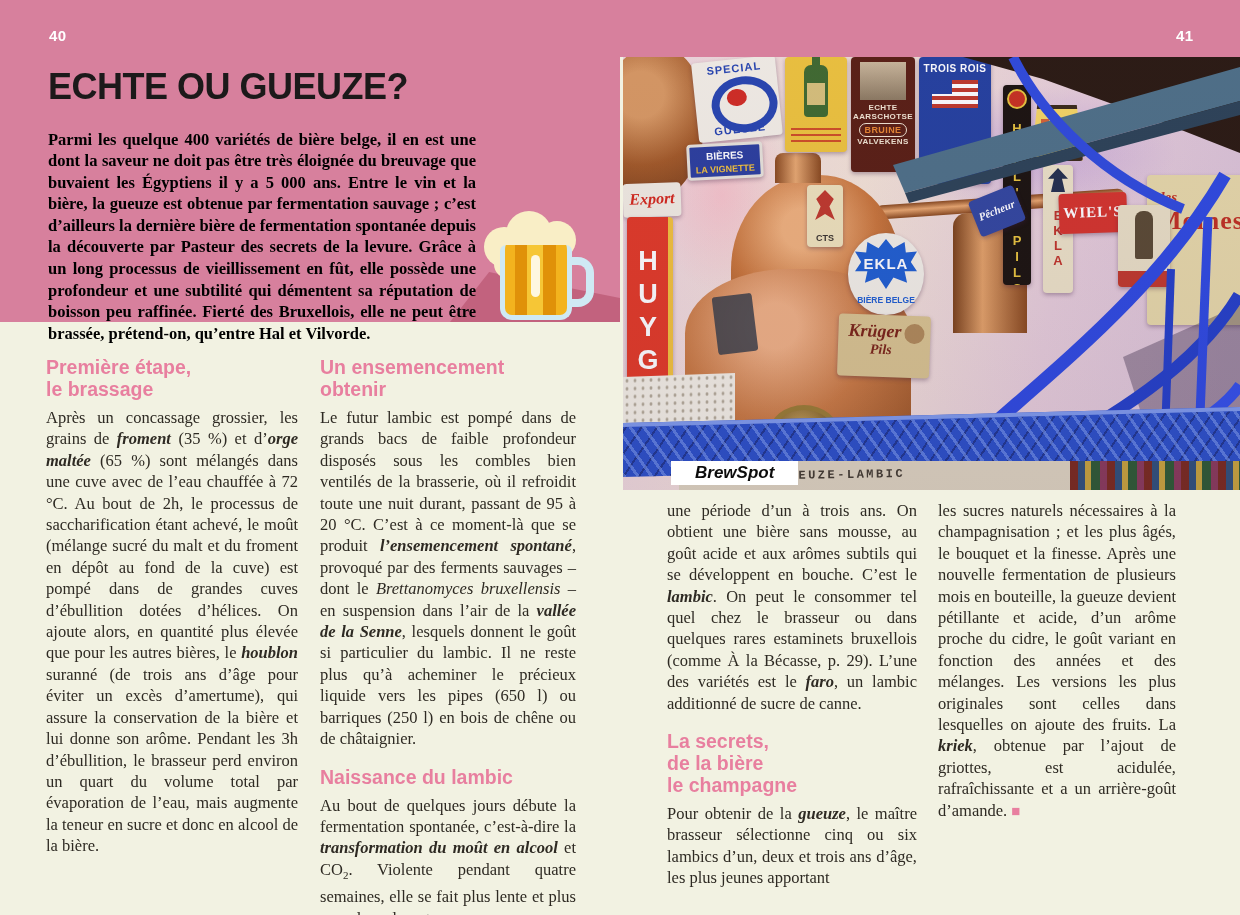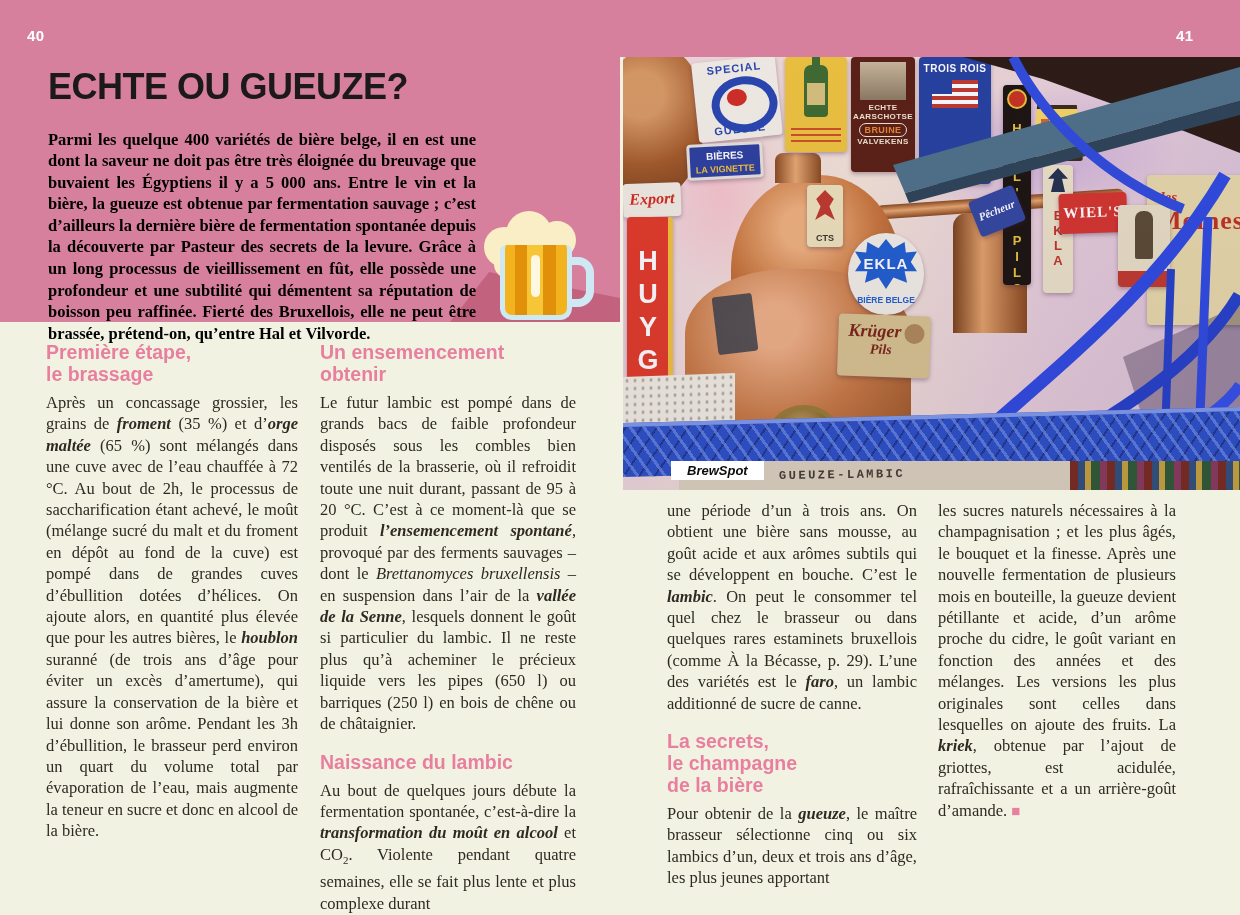--- a/index.html
+++ b/index.html
@@ -3,21 +3,21 @@
 <meta charset="utf-8">
 <style>
   html,body{margin:0;padding:0;}
   body{width:1240px;height:915px;position:relative;overflow:hidden;
        background:#f2f2e2;font-family:"Liberation Sans",sans-serif;}
 
   
   .topstrip{position:absolute;left:0;top:0;width:1240px;height:57px;background:#d7809d;}
   .pinkblock{position:absolute;left:0;top:0;width:620px;height:322px;background:#d7809d;}
   .pagenum{position:absolute;top:27px;color:#fff;font-weight:700;font-size:15px;letter-spacing:.5px;}
-  .pagenum.left{left:27px;} .pagenum.right{left:1176px;}
+  .pagenum.left{left:49px;} .pagenum.right{left:1176px;}
   .title{position:absolute;left:48px;top:66px;width:560px;color:#1c191a;
          font-weight:800;font-size:36px;letter-spacing:-.5px;font-family:"Liberation Sans",sans-serif;}
   .intro{position:absolute;left:48px;top:112px;width:542px;color:#000000;
          font-weight:700;font-size:16.5px;line-height:21.6px;text-align:justify;font-family:Liberation Serif, serif;}
   .mug-float{float:right;width:104px;height:118px;margin:80px 0 0 10px;position:relative;}
   .wedge{position:absolute;left:450px;top:272px;width:170px;height:50px;background:#c2627e;
          clip-path:polygon(23% 0,100% 52%,100% 100%,0 100%);}
 
   
   .mug{position:absolute;left:0;top:0;width:104px;height:118px;}
@@ -35,21 +35,21 @@
 
   
   .col{position:absolute;color:#2e2a23;font-family:"Liberation Serif",serif;
        font-size:16.5px;line-height:21.4px;}
   .col p{margin:0 0 12px 0;text-align:justify;}
   .col .b, .col b{font-weight:700;font-style:italic;}
   .col .i{font-style:italic;}
   .col .sub{font-size:11px;vertical-align:sub;}
   .col .endmark{color:#e87f9f;font-size:15px;}
   .h{color:#e87f9f;font-weight:800;font-size:19.5px;line-height:22px;
-     font-family:"Liberation Sans",sans-serif;margin:1px 0 7px 0;}
+     font-family:"Liberation Sans",sans-serif;margin:16px 0 7px 0;}
   .h.mt{margin-top:16px;}
   #col1{left:46px;top:340px;width:252px;}
   #col2{left:320px;top:340px;width:256px;}
   #col3{left:667px;top:500px;width:250px;}
   #col4{left:938px;top:500px;width:238px;}
 
   
   .photo{position:absolute;left:623px;top:57px;width:617px;height:433px;overflow:hidden;
     background:
       radial-gradient(closest-side at 16% 32%,rgba(255,170,185,.45),transparent 70%),
@@ -161,21 +161,21 @@
       background:#2b50c8;
       background-image:repeating-linear-gradient(55deg,rgba(130,160,240,.55) 0 3px,transparent 3px 11px),
                        repeating-linear-gradient(-55deg,rgba(20,30,90,.5) 0 2px,transparent 2px 13px);
       border-top:4px solid #7f9bec;}
   .shelfstrip{left:56px;top:404px;width:561px;height:29px;z-index:7;background:#ded4bf;}
   .gl{position:absolute;left:100px;top:7px;color:#433c30;font-weight:700;font-size:12px;
       letter-spacing:2.5px;transform:rotate(-1deg);font-family:"Liberation Mono",monospace;}
   .spines{position:absolute;right:0;top:0;width:170px;height:29px;
       background:repeating-linear-gradient(90deg,#7a2a1e 0 8px,#30507a 8px 15px,#c8a43c 15px 21px,#2e5a33 21px 30px,#8a3a5a 30px 37px);}
   .caption{position:absolute;left:48px;top:404px;z-index:10;background:#fff;color:#0c0c0c;
-      font-weight:700;font-style:italic;font-size:13px;padding:2px 16px;}
+      font-weight:700;font-style:italic;font-size:17px;padding:2px 24px;}
 </style>
 </head>
 <body>
 
 <div class="topstrip"></div>
 <div class="pinkblock">
   <div class="wedge"></div>
 </div>
 <div class="pagenum left">40</div>
 <div class="pagenum right">41</div>
@@ -329,21 +329,21 @@
   </div>
   <p><span>Le futur lambic est pompé dans de grands bacs de faible profondeur disposés sous les combles bien ventilés de la brasserie, où il refroidit toute une nuit durant, passant de 95 à 20 °C. C’est à ce moment-là que se produit </span><span class="b">l’ensemencement spontané</span><span>, provoqué par des ferments sauvages – dont le </span><span class="i">Brettanomyces bruxellensis</span><span> – en suspension dans l’air de la </span><span class="b">vallée de la Senne</span><span>, lesquels donnent le goût si particulier du lambic. Il ne reste plus qu’à acheminer le précieux liquide vers les pipes (650 l) ou barriques (250 l) en bois de chêne ou de châtaignier.</span></p>
   <div class="h mt">Naissance du lambic</div>
   <p><span>Au bout de quelques jours débute la fermentation spontanée, c’est-à-dire la </span><span class="b">transformation du moût en alcool</span><span> et CO</span><span class="sub">2</span><span>. Violente pendant quatre semaines, elle se fait plus lente et plus complexe durant</span></p>
 </div>
 
 <div class="col" id="col3">
   <p><span>une période d’un à trois ans. On obtient une bière sans mousse, au goût acide et aux arômes subtils qui se développent en bouche. C’est le </span><span class="b">lambic</span><span>. On peut le consommer tel quel chez le brasseur ou dans quelques rares estaminets bruxellois (comme À la Bécasse, p. 29). L’une des variétés est le </span><span class="b">faro</span><span>, un lambic additionné de sucre de canne.</span></p>
   <div class="h mt">
     <div>La secrets,</div>
+    <div>de la bière</div>
     <div>le champagne</div>
-    <div>de la bière</div>
   </div>
   <p><span>Pour obtenir de la </span><span class="b">gueuze</span><span>, le maître brasseur sélectionne cinq ou six lambics d’un, deux et trois ans d’âge, les plus jeunes apportant</span></p>
 </div>
 
 <div class="col" id="col4">
   <p><span>les sucres naturels nécessaires à la champagnisation ; et les plus âgés, le bouquet et la finesse. Après une nouvelle fermentation de plusieurs mois en bouteille, la gueuze devient pétillante et acide, d’un arôme proche du cidre, le goût variant en fonction des années et des mélanges. Les versions les plus originales sont celles dans lesquelles on ajoute des fruits. La </span><span class="b">kriek</span><span>, obtenue par l’ajout de griottes, est acidulée, rafraîchissante et a un arrière-goût d’amande. </span><span class="endmark">■</span></p>
 </div>
 
 </body></html>

